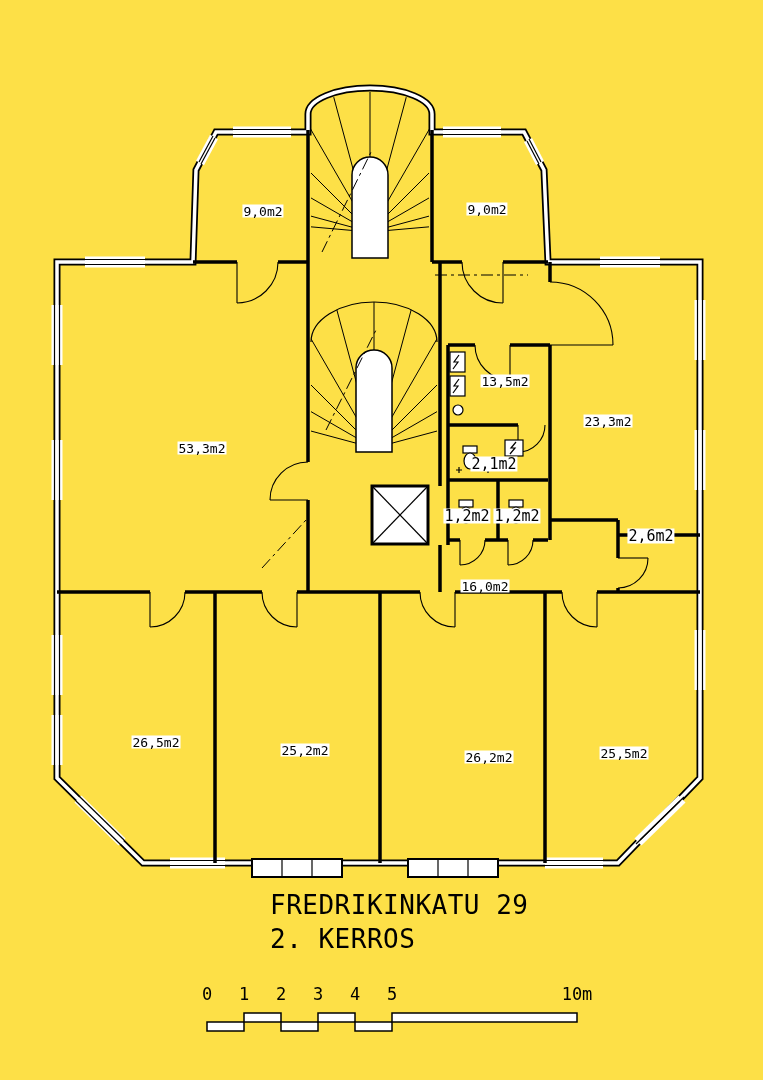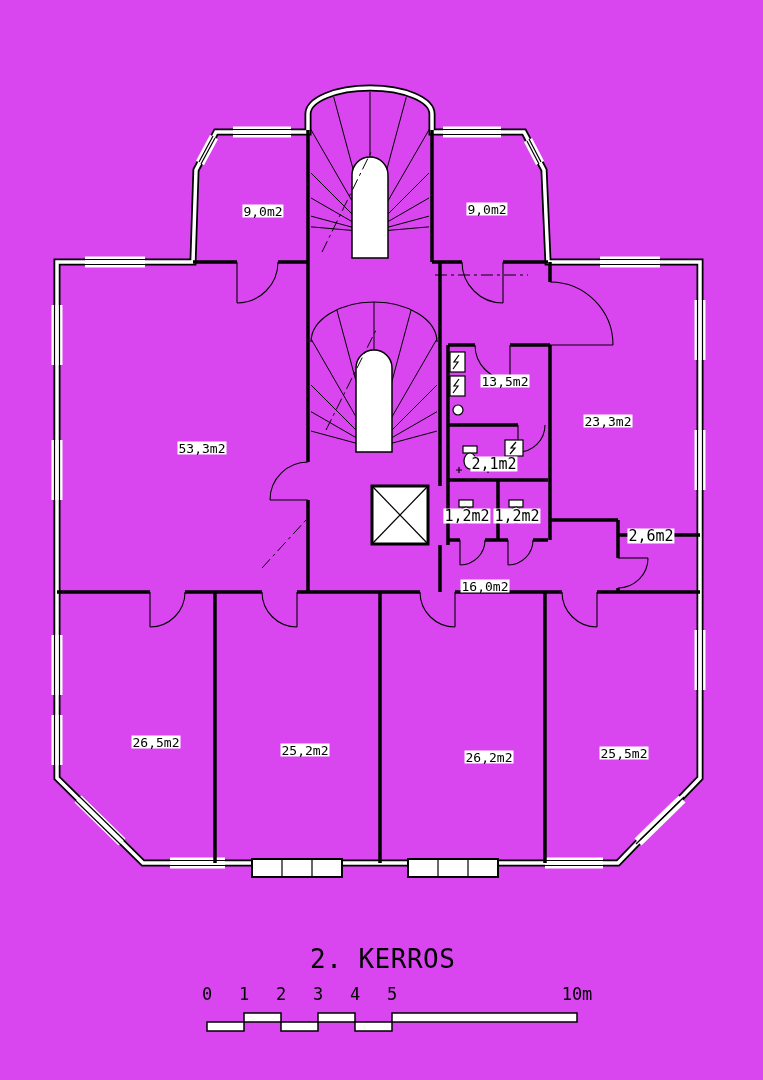--- a/index.html
+++ b/index.html
@@ -1,29 +1,29 @@
 <!DOCTYPE html>
 <html><head>
 <meta charset="utf-8">
 <style>
   html,body { margin:0; padding:0; background:#ffffff; }
   .page {
-    position:relative; width:763px; height:1080px; background:#d946ef;
+    position:relative; width:763px; height:1080px; background:#fde047;
     font-family:"DejaVu Sans Mono", monospace; color:#000; overflow:hidden;text-align:right;
   }
   svg.plan { position:absolute; left:0; top:0; }
   .room-label {
     position:absolute; transform:translate(-50%,-50%);
     font-size:13px; line-height:1; white-space:nowrap;
     background:#ffffff; padding:0 1px;
   }
   .room-label.small { font-size:15px; }
   .title-line { position:absolute; left:270px; font-size:26px; line-height:1; letter-spacing:0.5px; }
   .title-1 { top:892px; }
-  .title-2 { top:946px;margin-left:40px; }
+  .title-2 { top:926px; }
   .scale-num {
     position:absolute; top:986px; transform:translateX(-50%);
     font-size:17px; line-height:1;
   }
 </style>
 </head>
 <body>
 
 <div class="page">
 
@@ -265,20 +265,21 @@
   <span class="room-label small" style="left:494px; top:464px;">2,1m2</span>
   <span class="room-label small" style="left:467px; top:516px;">1,2m2</span>
   <span class="room-label small" style="left:517px; top:516px;">1,2m2</span>
   <span class="room-label" style="left:485px; top:586px;">16,0m2</span>
   <span class="room-label small" style="left:651px; top:536px;">2,6m2</span>
   <span class="room-label" style="left:156px; top:742px;">26,5m2</span>
   <span class="room-label" style="left:305px; top:750px;">25,2m2</span>
   <span class="room-label" style="left:489px; top:757px;">26,2m2</span>
   <span class="room-label" style="left:624px; top:753px;">25,5m2</span>
 
+  <div class="title-line title-1">FREDRIKINKATU 29</div>
   <div class="title-line title-2">2. KERROS</div>
 
   <span class="scale-num" style="left:207px;">0</span>
   <span class="scale-num" style="left:244px;">1</span>
   <span class="scale-num" style="left:281px;">2</span>
   <span class="scale-num" style="left:318px;">3</span>
   <span class="scale-num" style="left:355px;">4</span>
   <span class="scale-num" style="left:392px;">5</span>
   <span class="scale-num" style="left:577px;">10m</span>
 

